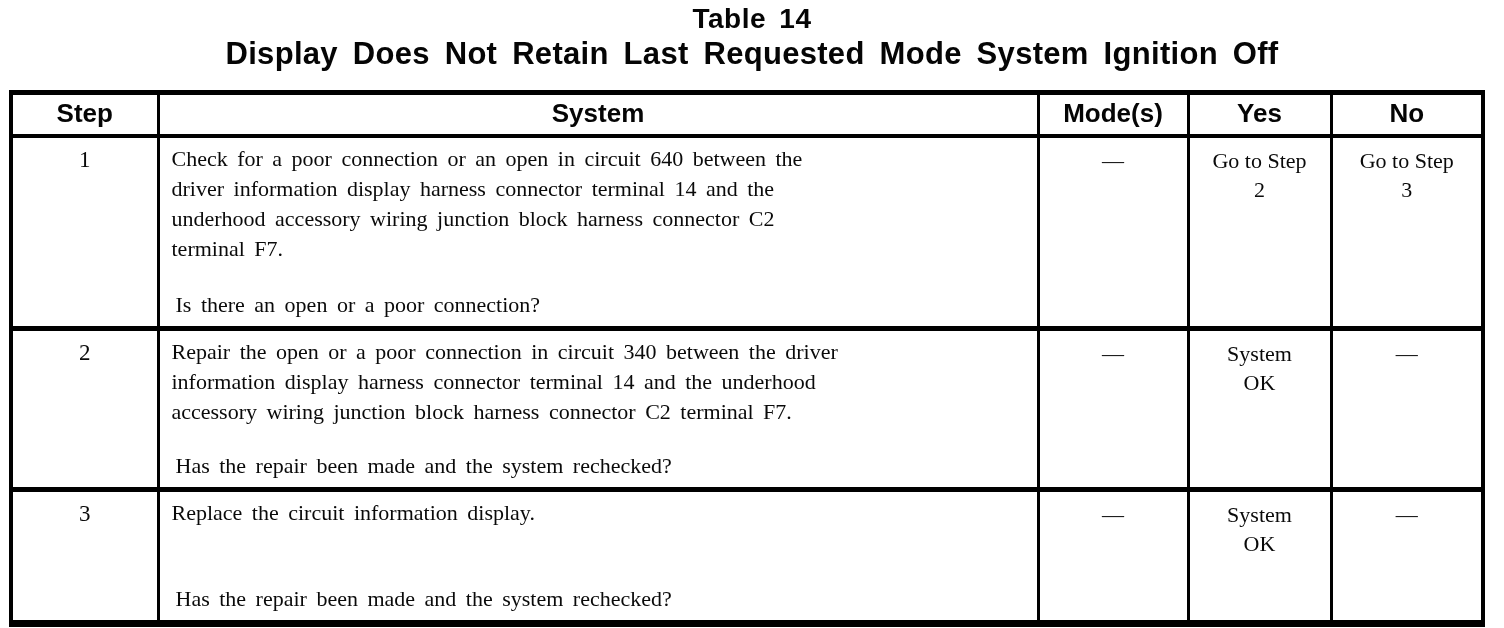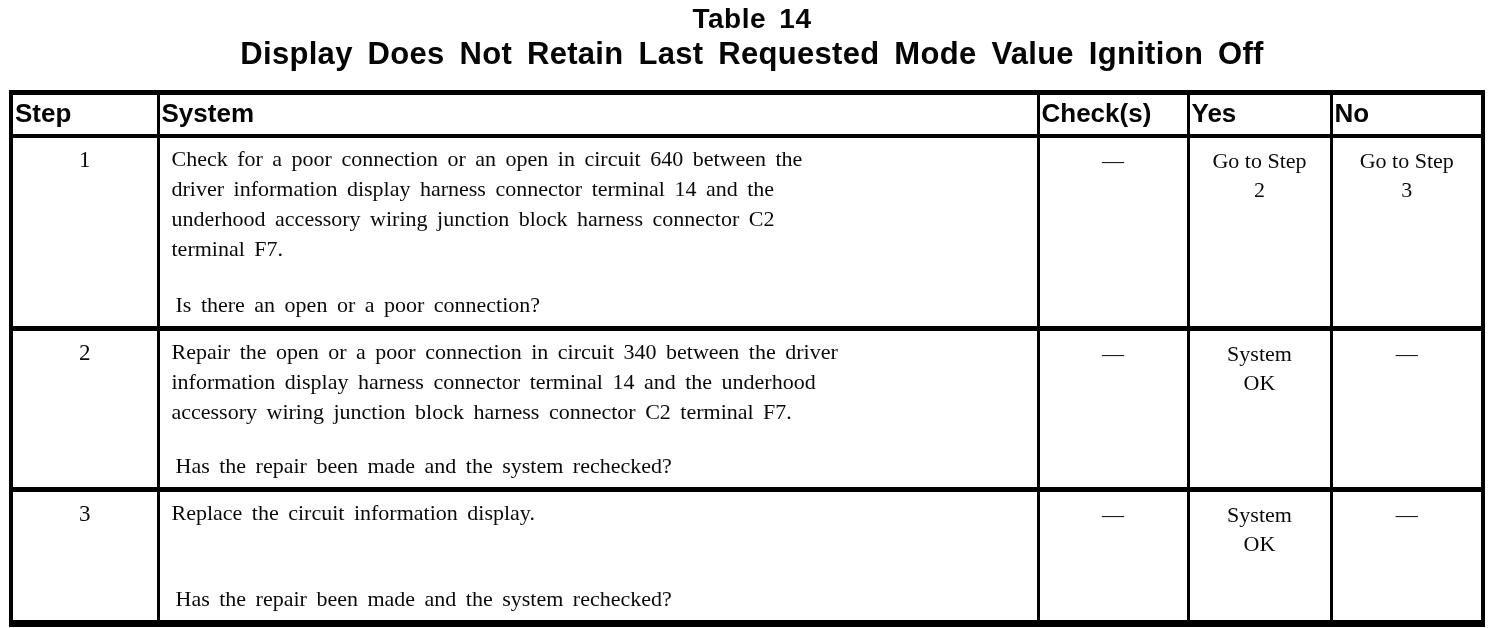--- a/index.html
+++ b/index.html
@@ -52,21 +52,21 @@
   col.c-step  { width: 147px; }
   col.c-act   { width: 880px; }
   col.c-val   { width: 150px; }
   col.c-yes   { width: 143px; }
   col.c-no    { width: 152px; }
 
   th {
     font-family: "Liberation Sans", sans-serif;
     font-weight: bold;
     font-size: 26px;
-    text-align: left;
+    text-align: center;
     vertical-align: middle;
     padding: 3px 2px 5px 2px;
     border: 3px solid #000;
     border-top-width: 5px;
     border-bottom-width: 4px;
     color: #050505;
   }
   td {
     font-family: "Liberation Serif", serif;
     font-size: 22px;
@@ -109,36 +109,36 @@
     white-space: pre-line;
   }
 </style>
 </head>
 <body>
 
 <div class="page">
 
   <div class="titles">
     <div class="title-line1">Table 14</div>
-    <div class="title-line2">Display Does Not Retain Last Requested Mode Value Ignition Off</div>
+    <div class="title-line2">Display Does Not Retain Last Requested Mode System Ignition Off</div>
   </div>
 
   <table class="diag">
     <colgroup>
       <col class="c-step">
       <col class="c-act">
       <col class="c-val">
       <col class="c-yes">
       <col class="c-no">
     </colgroup>
     <thead>
       <tr>
         <th>Step</th>
         <th>System</th>
-        <th>Check(s)</th>
+        <th>Mode(s)</th>
         <th>Yes</th>
         <th>No</th>
       </tr>
     </thead>
     <tbody>
       <tr class="row-1">
         <td class="step-cell">1</td>
         <td class="action-cell">
           <div class="action-text">Check for a poor connection or an open in circuit 640 between the
 driver information display harness connector terminal 14 and the

